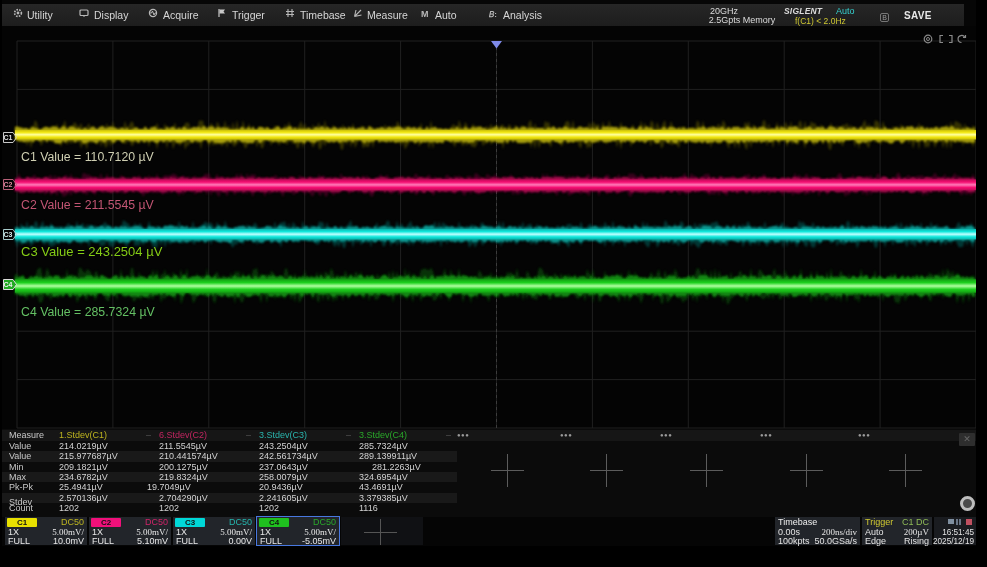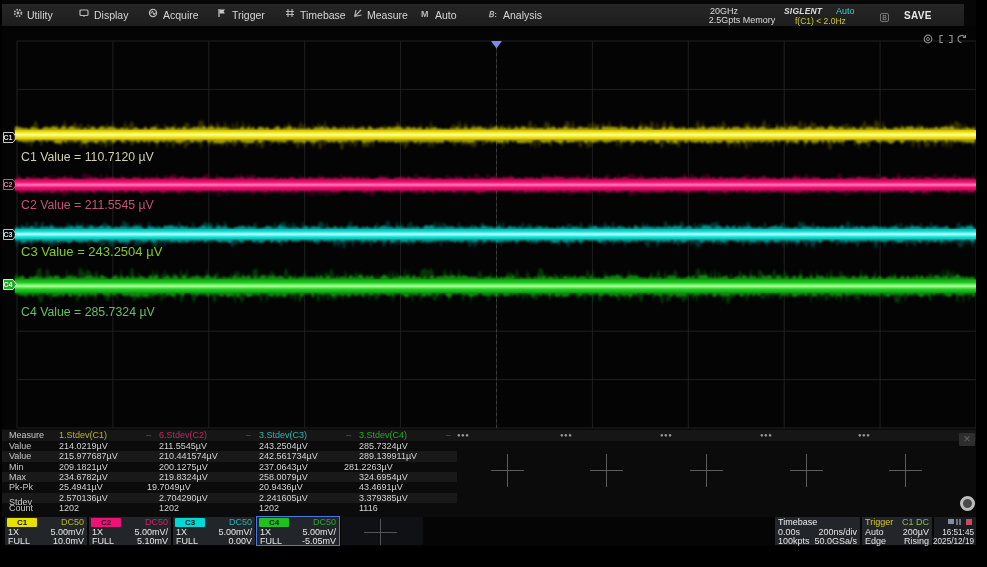--- a/index.html
+++ b/index.html
@@ -22,21 +22,21 @@
 .dots{position:absolute;top:3px;color:#9a9a9a;font-size:6px;letter-spacing:0.5px;}
 .plus{position:absolute;color:#6e6e6e;}
 .plus:before{content:"";position:absolute;left:-16px;top:0;width:33px;height:1.2px;background:#5c5c5c;}
 .plus:after{content:"";position:absolute;left:0px;top:-16px;width:1.2px;height:33px;background:#5c5c5c;}
 
 #bottom{position:absolute;left:0;top:517px;width:974px;height:29px;background:#050505;}
 .chbox{position:absolute;top:0;width:82px;height:28px;background:#22252a;color:#e8e8e8;font-size:9px;}
 .chip{position:absolute;left:2px;top:1px;width:30px;height:9px;border-radius:1px;color:#111;font-weight:bold;font-size:8px;text-align:center;line-height:9px;}
 .dc{position:absolute;right:3px;top:1px;font-size:9px;line-height:9px;}
 .r2l{position:absolute;left:3px;top:10.5px;line-height:9px;}
-.r2r{position:absolute;right:3px;top:10.5px;line-height:9px;}
+.r2r{position:absolute;right:3px;top:10.5px;line-height:9px;font-family:Liberation Serif, serif;}
 .r3l{position:absolute;left:3px;top:19.5px;line-height:9px;}
 .r3r{position:absolute;right:3px;top:19.5px;line-height:9px;}
 .ibox{position:absolute;top:0;height:28px;background:#22252a;color:#e4e4e4;font-size:9px;}
 </style></head>
 <body>
 <div id="screen">
   <div id="menubar">
       <div class="micon" style="left:11px"><svg width="10" height="10" viewBox="0 0 10 10">
           <circle cx="5" cy="5" r="3.4" fill="none" stroke="#b8b8b8" stroke-width="1.6" stroke-dasharray="1.6 1.2"></circle>
           <circle cx="5" cy="5" r="1.4" fill="#b8b8b8"></circle>
@@ -188,21 +188,21 @@
 <div class="mlab" style="top:22.3px">Value</div>
 <div class="mval" style="left:57px;top:22.3px">215.977687µV</div>
 <div class="mval" style="left:157px;top:22.3px">210.441574µV</div>
 <div class="mval" style="left:257px;top:22.3px">242.561734µV</div>
 <div class="mval" style="left:357px;top:22.3px">289.139911µV</div>
 <div class="mrow" style="top:32.6px;"></div>
 <div class="mlab" style="top:32.6px">Min</div>
 <div class="mval" style="left:57px;top:32.6px">209.1821µV</div>
 <div class="mval" style="left:157px;top:32.6px">200.1275µV</div>
 <div class="mval" style="left:257px;top:32.6px">237.0643µV</div>
-<div class="mval" style="left:342px;top:32.6px">281.2263µV</div>
+<div class="mval" style="left:370px;top:32.6px">281.2263µV</div>
 <div class="mrow" style="top:42.9px;background:#191919;"></div>
 <div class="mlab" style="top:43px">Max</div>
 <div class="mval" style="left:57px;top:42.9px">234.6782µV</div>
 <div class="mval" style="left:157px;top:42.9px">219.8324µV</div>
 <div class="mval" style="left:257px;top:42.9px">258.0079µV</div>
 <div class="mval" style="left:357px;top:42.9px">324.6954µV</div>
 <div class="mrow" style="top:53.2px;"></div>
 <div class="mlab" style="top:53.2px">Pk-Pk</div>
 <div class="mval" style="left:57px;top:53.2px">25.4941µV</div>
 <div class="mval" style="left:145px;top:53.2px">19.7049µV</div>

